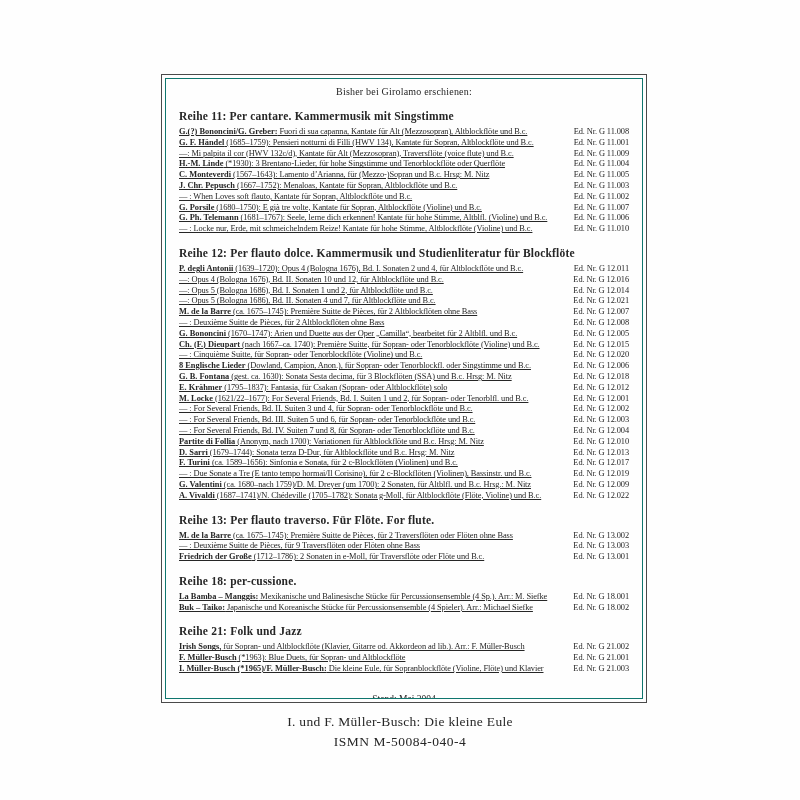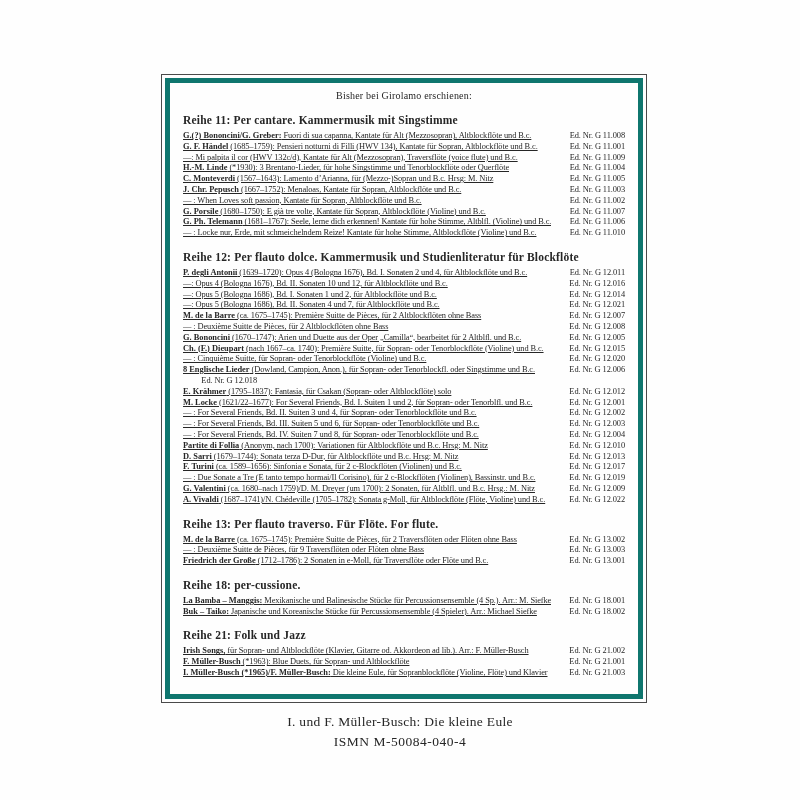--- a/index.html
+++ b/index.html
@@ -7,21 +7,21 @@
     width:800px;height:800px;background:#ffffff;
     font-family:"Liberation Serif","DejaVu Serif",serif;
     color:#262626;position:relative;overflow:hidden;
   }
   .page{position:absolute;inset:0;background:#fefefe;}
   .catalog-box{
     position:absolute;left:161px;top:74px;width:486px;height:629px;
     border:1.5px solid #4a4a4a;box-sizing:border-box;background:#fefefe;
   }
   .catalog-inner{
-    position:absolute;inset:3px;border:5px solid #0f766e;
+    position:absolute;inset:3px;border:1px solid #0f766e;
     padding:6px 13px 4px 13px;box-sizing:border-box;overflow:hidden;
   }
   .header-note{
     text-align:center;font-size:10px;line-height:13px;letter-spacing:.2px;
   }
   .section{margin-top:0;}
   .section-title{
     font-size:11.5px;font-weight:bold;letter-spacing:.2px;
     margin-top:11px;margin-bottom:4px;line-height:14px;
   }
@@ -73,21 +73,21 @@
             </div>
             <div class="entry-row">
               <span class="entry-text"><span class="entry-name">C. Monteverdi</span> (1567–1643): Lamento d’Arianna, für (Mezzo-)Sopran und B.c. Hrsg: M. Nitz</span>
               <span class="entry-ed">Ed. Nr. G 11.005</span>
             </div>
             <div class="entry-row">
               <span class="entry-text"><span class="entry-name">J. Chr. Pepusch</span> (1667–1752): Menaloas, Kantate für Sopran, Altblockflöte und B.c.</span>
               <span class="entry-ed">Ed. Nr. G 11.003</span>
             </div>
             <div class="entry-row">
-              <span class="entry-text">— : When Loves soft passion, Kantate für Sopran, Altblockflöte und B.c.</span>
+              <span class="entry-text">— : When Loves soft flauto, Kantate für Sopran, Altblockflöte und B.c.</span>
               <span class="entry-ed">Ed. Nr. G 11.002</span>
             </div>
             <div class="entry-row">
               <span class="entry-text"><span class="entry-name">G. Porsile</span> (1680–1750): E già tre volte, Kantate für Sopran, Altblockflöte (Violine) und B.c.</span>
               <span class="entry-ed">Ed. Nr. G 11.007</span>
             </div>
             <div class="entry-row">
               <span class="entry-text"><span class="entry-name">G. Ph. Telemann</span> (1681–1767): Seele, lerne dich erkennen! Kantate für hohe Stimme, Altblfl. (Violine) und B.c.</span>
               <span class="entry-ed">Ed. Nr. G 11.006</span>
             </div>
@@ -132,20 +132,21 @@
             </div>
             <div class="entry-row">
               <span class="entry-text">— : Cinquième Suitte, für Sopran- oder Tenorblockflöte (Violine) und B.c.</span>
               <span class="entry-ed">Ed. Nr. G 12.020</span>
             </div>
             <div class="entry-row">
               <span class="entry-text"><span class="entry-name">8 Englische Lieder</span> (Dowland, Campion, Anon.), für Sopran- oder Tenorblockfl. oder Singstimme und B.c.</span>
               <span class="entry-ed">Ed. Nr. G 12.006</span>
             </div>
             <div class="entry-row">
+              <span class="entry-text"><span class="entry-name">G. B. Fontana</span> (gest. ca. 1630): Sonata Sesta decima, für 3 Blockflöten (SSA) und B.c. Hrsg: M. Nitz</span>
               <span class="entry-ed">Ed. Nr. G 12.018</span>
             </div>
             <div class="entry-row">
               <span class="entry-text"><span class="entry-name">E. Krähmer</span> (1795–1837): Fantasia, für Csakan (Sopran- oder Altblockflöte) solo</span>
               <span class="entry-ed">Ed. Nr. G 12.012</span>
             </div>
             <div class="entry-row">
               <span class="entry-text"><span class="entry-name">M. Locke</span> (1621/22–1677): For Several Friends, Bd. I. Suiten 1 und 2, für Sopran- oder Tenorblfl. und B.c.</span>
               <span class="entry-ed">Ed. Nr. G 12.001</span>
             </div>

